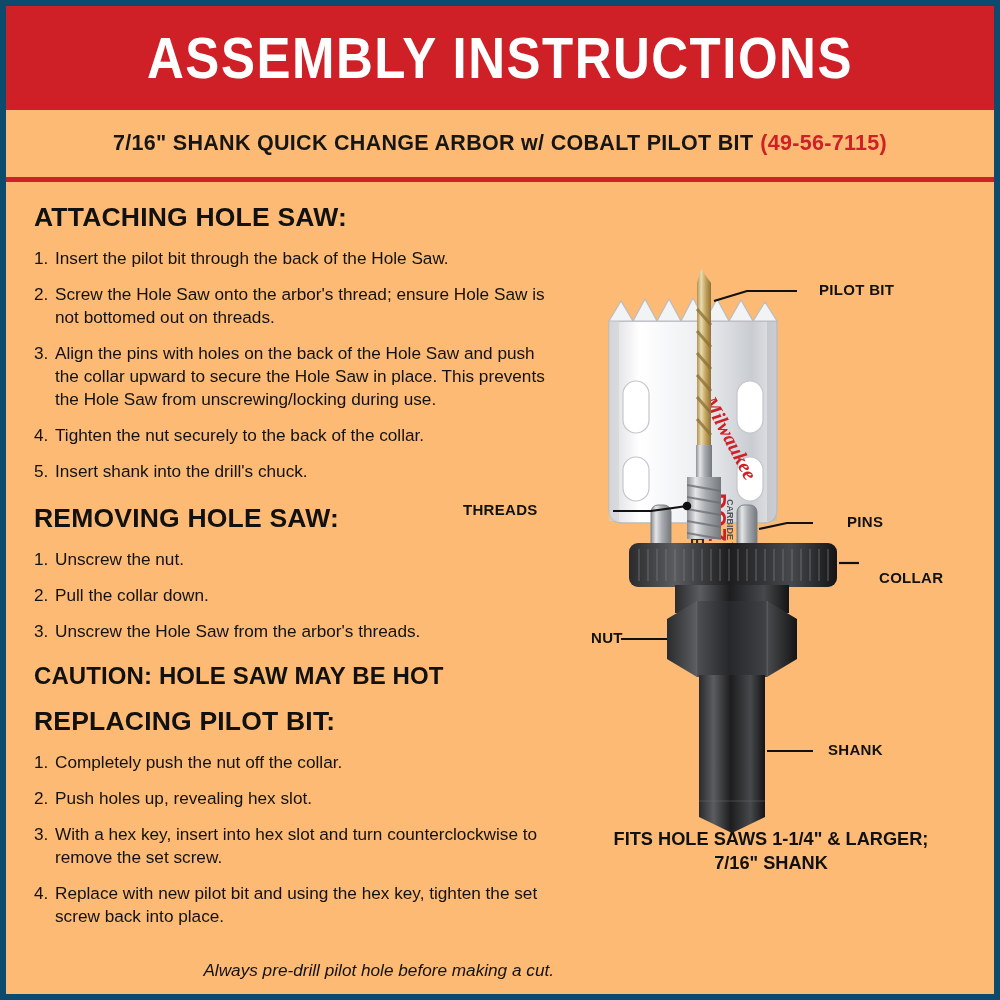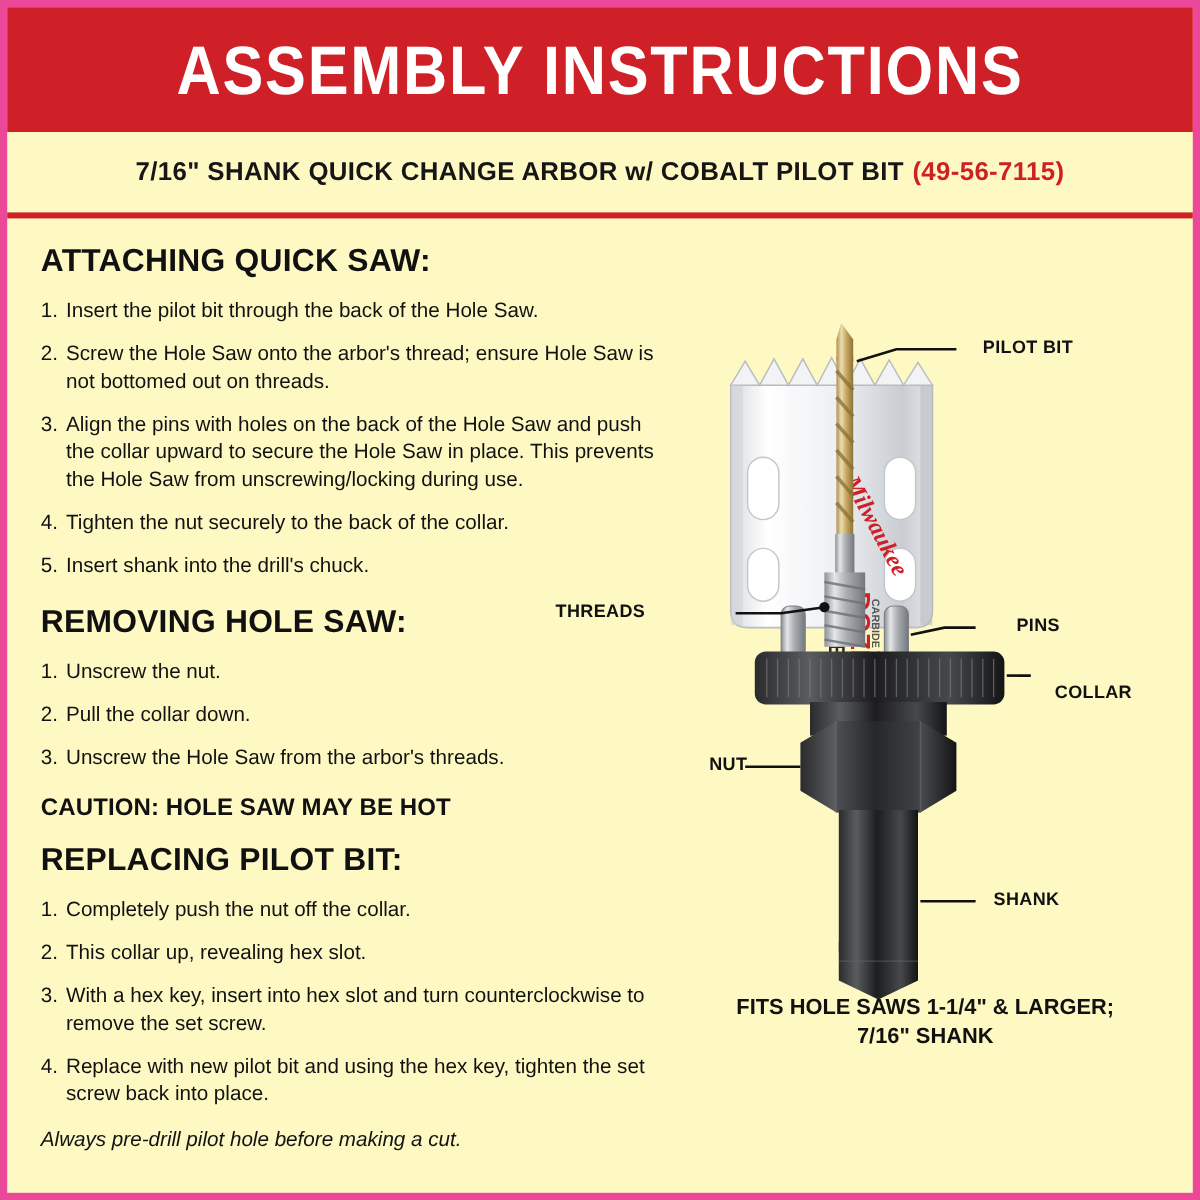--- a/index.html
+++ b/index.html
@@ -12,22 +12,22 @@
     background: #ffffff;
     font-family: "Liberation Sans", sans-serif;
     color: #1a1a1a;
     overflow: hidden;
   }
   .page {
     position: relative;
     width: 1000px;
     height: 1000px;
     box-sizing: border-box;
-    border: 6px solid #ec4899;
-    background: #fef9c3;
+    border: 6px solid #0c4a6e;
+    background: #fdba74;
   }
   
   .header-band {
     position: absolute;
     left: 0; top: 0;
     width: 988px;
     height: 104px;
     background: #cf2027;
     display: flex;
     align-items: center;
@@ -87,31 +87,32 @@
     line-height: 1.34;
     margin-bottom: 13px;
     color: #121212;
   }
   .step .num {
     width: 21px;
     flex: 0 0 21px;
   }
   .step .txt { flex: 1 1 auto; }
   .caution {
-    font-size: 20px;
+    font-size: 24px;
     font-weight: bold;
     letter-spacing: 0.1px;
     margin: 18px 0 16px 0;
     color: #111;
   }
   .footnote {
     font-size: 17.2px;
     font-style: italic;
-    margin-top: 16px;
+    margin-top: 32px;
     color: #121212;
+    text-align: right;
   }
 
   
   .diagram {
     position: absolute;
     left: 545px;
     top: 255px;
     width: 440px;
     height: 640px;
   }
@@ -146,21 +147,21 @@
   </div>
 
   <div class="subtitle-bar">
     <div class="subtitle-text">
       <span>7/16" SHANK QUICK CHANGE ARBOR w/ COBALT PILOT BIT</span><span class="subtitle-code">(49-56-7115)</span>
     </div>
   </div>
 
   <div class="left-col">
 
-    <div class="section-head">ATTACHING QUICK SAW:</div>
+    <div class="section-head">ATTACHING HOLE SAW:</div>
     <div class="step">
       <div class="num">1.</div>
       <div class="txt">Insert the pilot bit through the back of the Hole Saw.</div>
     </div>
     <div class="step">
       <div class="num">2.</div>
       <div class="txt">Screw the Hole Saw onto the arbor's thread; ensure Hole Saw is not bottomed out on threads.</div>
     </div>
     <div class="step">
       <div class="num">3.</div>
@@ -191,21 +192,21 @@
 
     <div class="caution">CAUTION:  HOLE SAW MAY BE HOT</div>
 
     <div class="section-head">REPLACING PILOT BIT:</div>
     <div class="step">
       <div class="num">1.</div>
       <div class="txt">Completely push the nut off the collar.</div>
     </div>
     <div class="step">
       <div class="num">2.</div>
-      <div class="txt">This collar up, revealing hex slot.</div>
+      <div class="txt">Push holes up, revealing hex slot.</div>
     </div>
     <div class="step">
       <div class="num">3.</div>
       <div class="txt">With a hex key, insert into hex slot and turn counterclockwise to remove the set screw.</div>
     </div>
     <div class="step">
       <div class="num">4.</div>
       <div class="txt">Replace with new pilot bit and using the hex key, tighten the set screw back into place.</div>
     </div>
 

